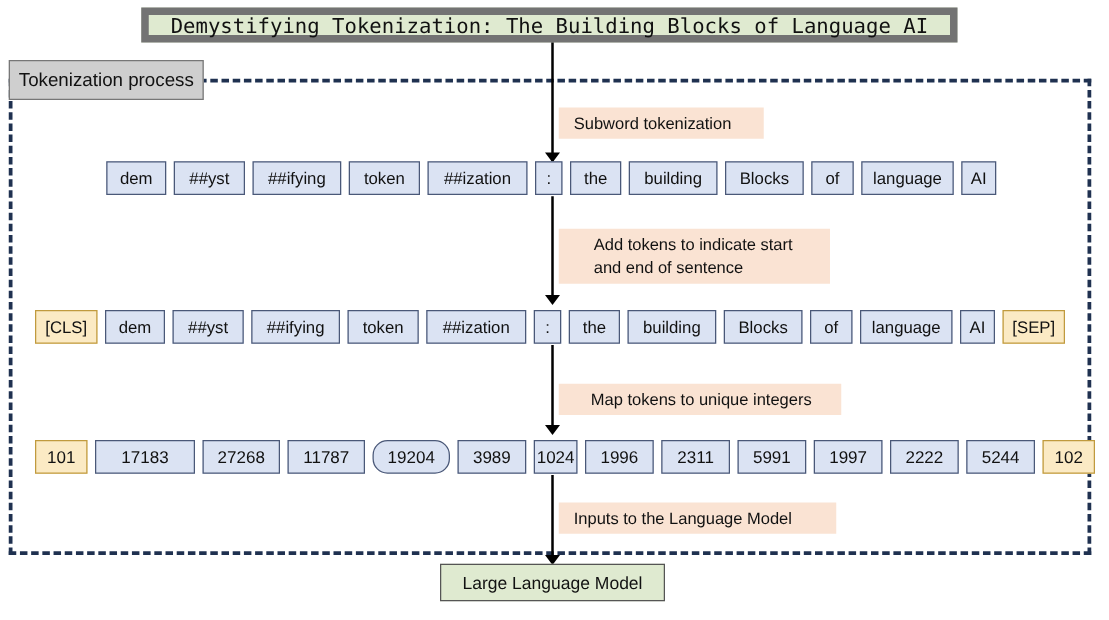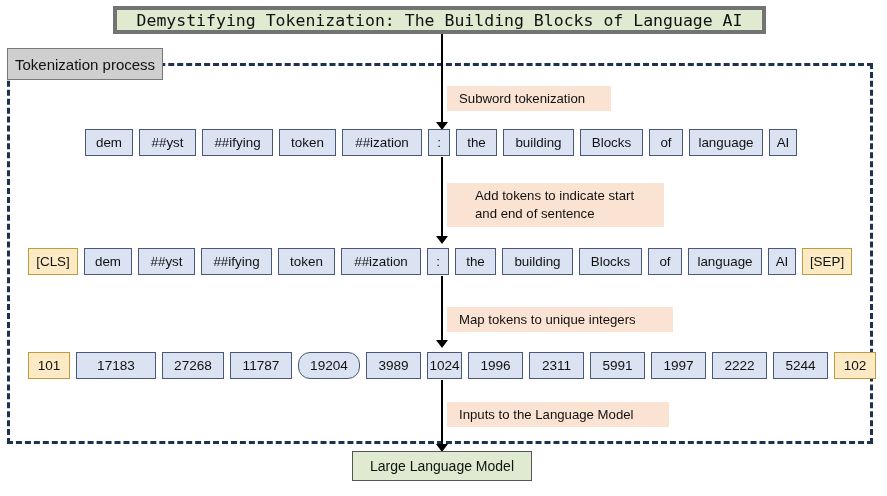--- a/index.html
+++ b/index.html
@@ -20,21 +20,21 @@
   }
 
   
   #title-box {
     position: absolute;
     left: 113px;
     top: 6px;
     width: 653px;
     height: 28px;
     background: #dfead0;
-    border: 4px solid #737373;
+    border: 6px solid #737373;
     box-sizing: border-box;
     display: flex;
     align-items: center;
     justify-content: center;
     font-family: "DejaVu Sans Mono", monospace;
     font-size: 16.5px;
     color: #111111;
     letter-spacing: 0px;
     white-space: nowrap;
   }
@@ -200,21 +200,21 @@
     <div class="token" style="width:63px;">Blocks</div>
     <div class="token" style="width:34px;">of</div>
     <div class="token" style="width:74px;">language</div>
     <div class="token" style="width:28px;">AI</div>
     <div class="token special" style="width:50px;">[SEP]</div>
   </div>
 
   <div class="arrow" style="top:276px; height:68px;"></div>
   <div class="arrowhead" style="top:340px;"></div>
 
-  <div class="note" style="left:447px; top:307px; width:226px; height:25px;">
+  <div class="note" style="left:447px; top:307px; width:226px; height:25px;text-align:center;">
     <span>Map tokens to unique integers</span>
   </div>
 
   <div class="token-row" id="row-ids">
     <div class="token special num" style="width:42px;">101</div>
     <div class="token num" style="width:80px;">17183</div>
     <div class="token num" style="width:62px;">27268</div>
     <div class="token num" style="width:62px;">11787</div>
     <div class="token num" style="width:62px;border-radius:12px;">19204</div>
     <div class="token num" style="width:55px;">3989</div>

